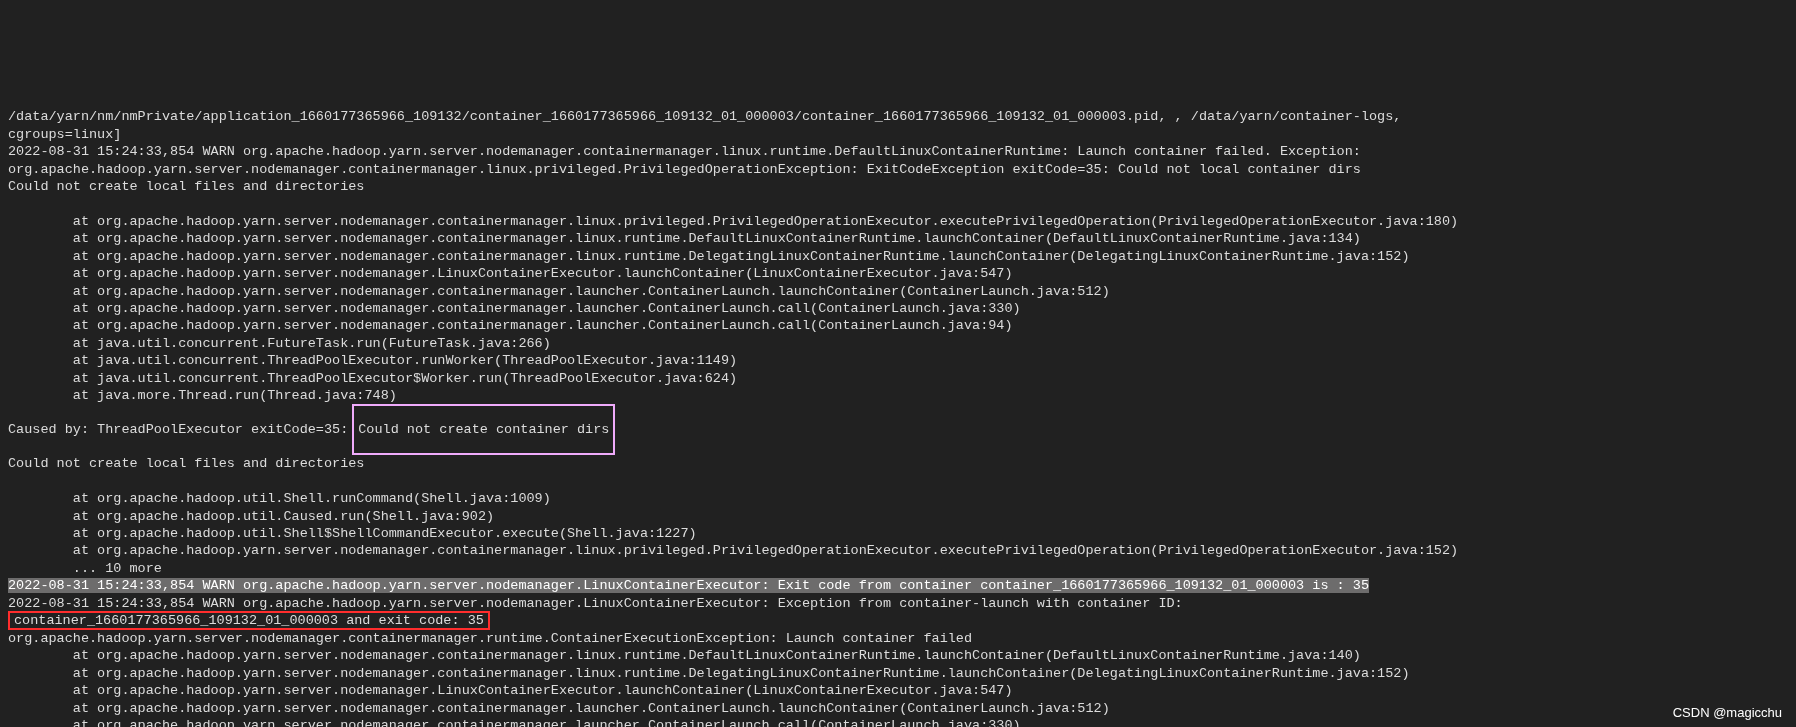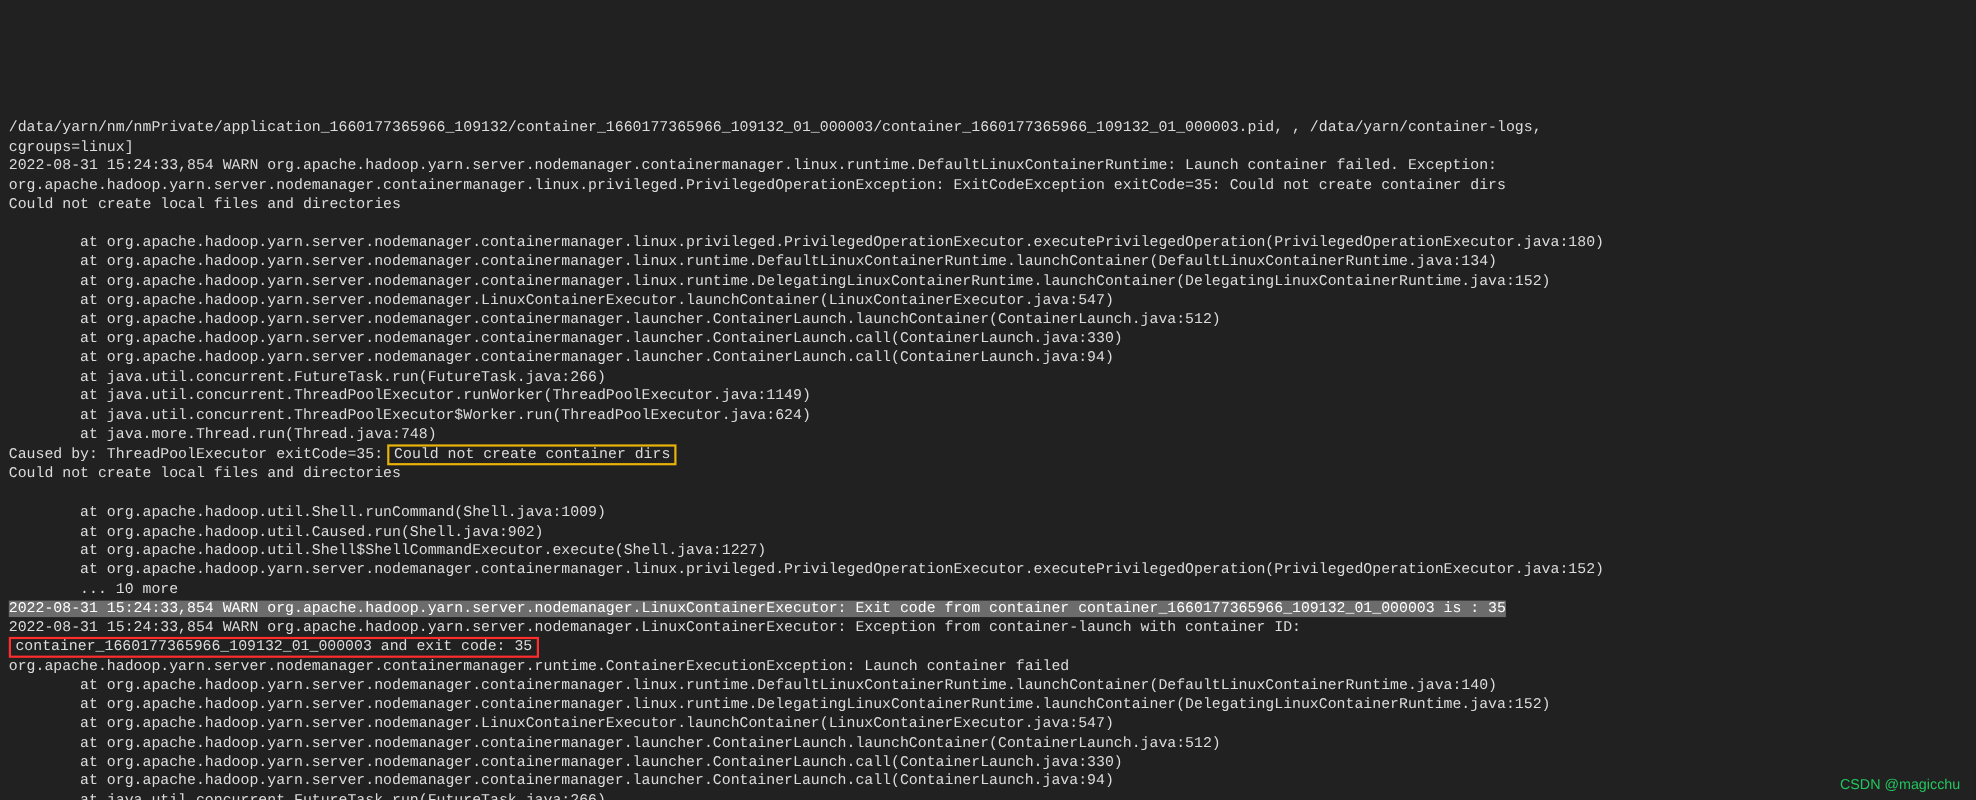--- a/index.html
+++ b/index.html
@@ -20,53 +20,53 @@
     position:relative;
   }
   .line{
     white-space:pre;
   }
   .sel{
     background:#6d6c6c;
     color:#fff;
   }
   .boxed-1{
-    border:2px solid #eab308;
-    padding:0 4px;
+    border:2px solid #f0abfc;
+    padding:16px 4px;
     margin-left:4px;
     display:inline-block;
     line-height:15px;
   }
   .boxed-2{
     border:2px solid #ff2d2d;
     padding:0 4px;
     display:inline-block;
     line-height:15px;
     margin-top:-1px;
   }
   .watermark{
     position:absolute;
     right:14px;
     bottom:6px;
-    color:#22c55e;
+    color:#ffffff;
     font-size:13px;
     font-family:Arial,sans-serif;
     white-space:nowrap;
   }
 </style>
 </head>
 <body>
 
 
 
 <div class="log-view">
 <span class="line">/data/yarn/nm/nmPrivate/application_1660177365966_109132/container_1660177365966_109132_01_000003/container_1660177365966_109132_01_000003.pid, , /data/yarn/container-logs,</span>
 <span class="line">cgroups=linux]</span>
 <span class="line">2022-08-31 15:24:33,854 WARN org.apache.hadoop.yarn.server.nodemanager.containermanager.linux.runtime.DefaultLinuxContainerRuntime: Launch container failed. Exception:</span>
-<span class="line">org.apache.hadoop.yarn.server.nodemanager.containermanager.linux.privileged.PrivilegedOperationException: ExitCodeException exitCode=35: Could not create container dirs</span>
+<span class="line">org.apache.hadoop.yarn.server.nodemanager.containermanager.linux.privileged.PrivilegedOperationException: ExitCodeException exitCode=35: Could not local container dirs</span>
 <span class="line">Could not create local files and directories</span>
 <span class="line"> </span>
 <span class="line">        at org.apache.hadoop.yarn.server.nodemanager.containermanager.linux.privileged.PrivilegedOperationExecutor.executePrivilegedOperation(PrivilegedOperationExecutor.java:180)</span>
 <span class="line">        at org.apache.hadoop.yarn.server.nodemanager.containermanager.linux.runtime.DefaultLinuxContainerRuntime.launchContainer(DefaultLinuxContainerRuntime.java:134)</span>
 <span class="line">        at org.apache.hadoop.yarn.server.nodemanager.containermanager.linux.runtime.DelegatingLinuxContainerRuntime.launchContainer(DelegatingLinuxContainerRuntime.java:152)</span>
 <span class="line">        at org.apache.hadoop.yarn.server.nodemanager.LinuxContainerExecutor.launchContainer(LinuxContainerExecutor.java:547)</span>
 <span class="line">        at org.apache.hadoop.yarn.server.nodemanager.containermanager.launcher.ContainerLaunch.launchContainer(ContainerLaunch.java:512)</span>
 <span class="line">        at org.apache.hadoop.yarn.server.nodemanager.containermanager.launcher.ContainerLaunch.call(ContainerLaunch.java:330)</span>
 <span class="line">        at org.apache.hadoop.yarn.server.nodemanager.containermanager.launcher.ContainerLaunch.call(ContainerLaunch.java:94)</span>
 <span class="line">        at java.util.concurrent.FutureTask.run(FutureTask.java:266)</span>

